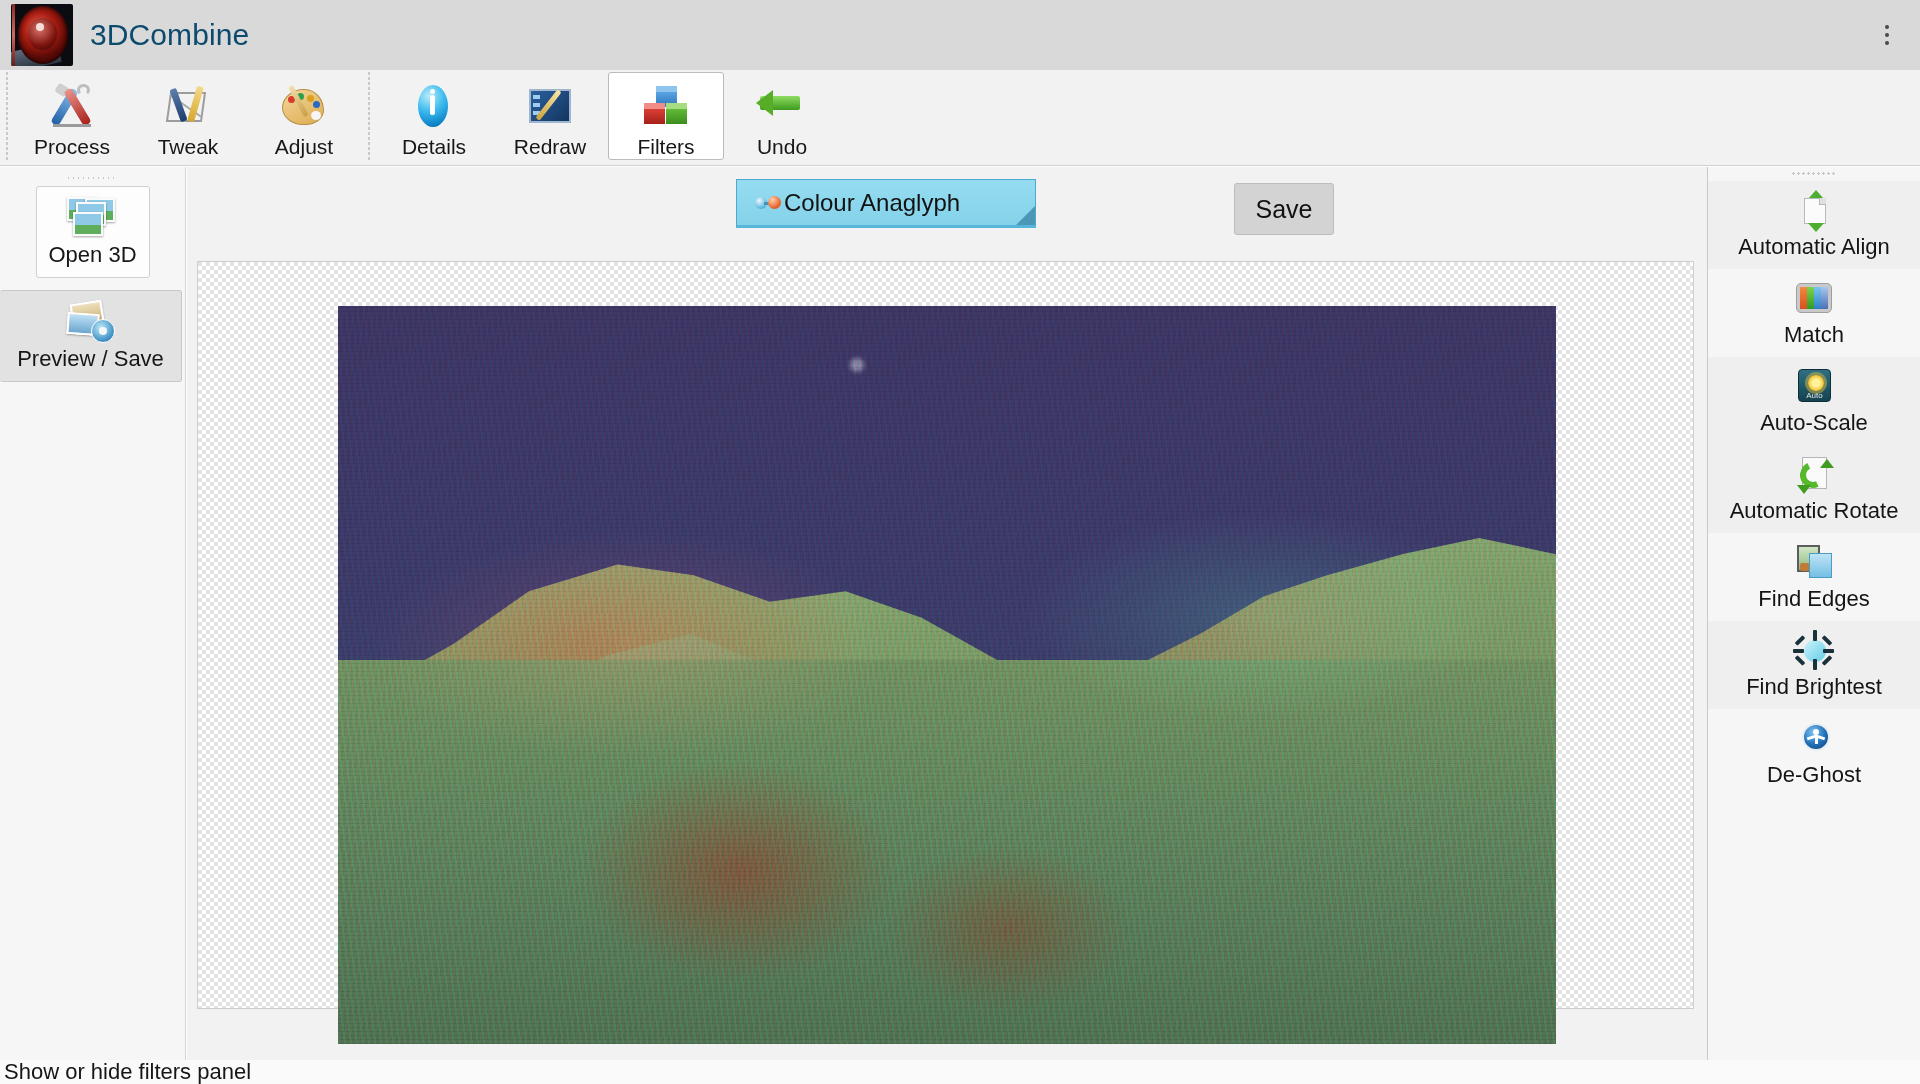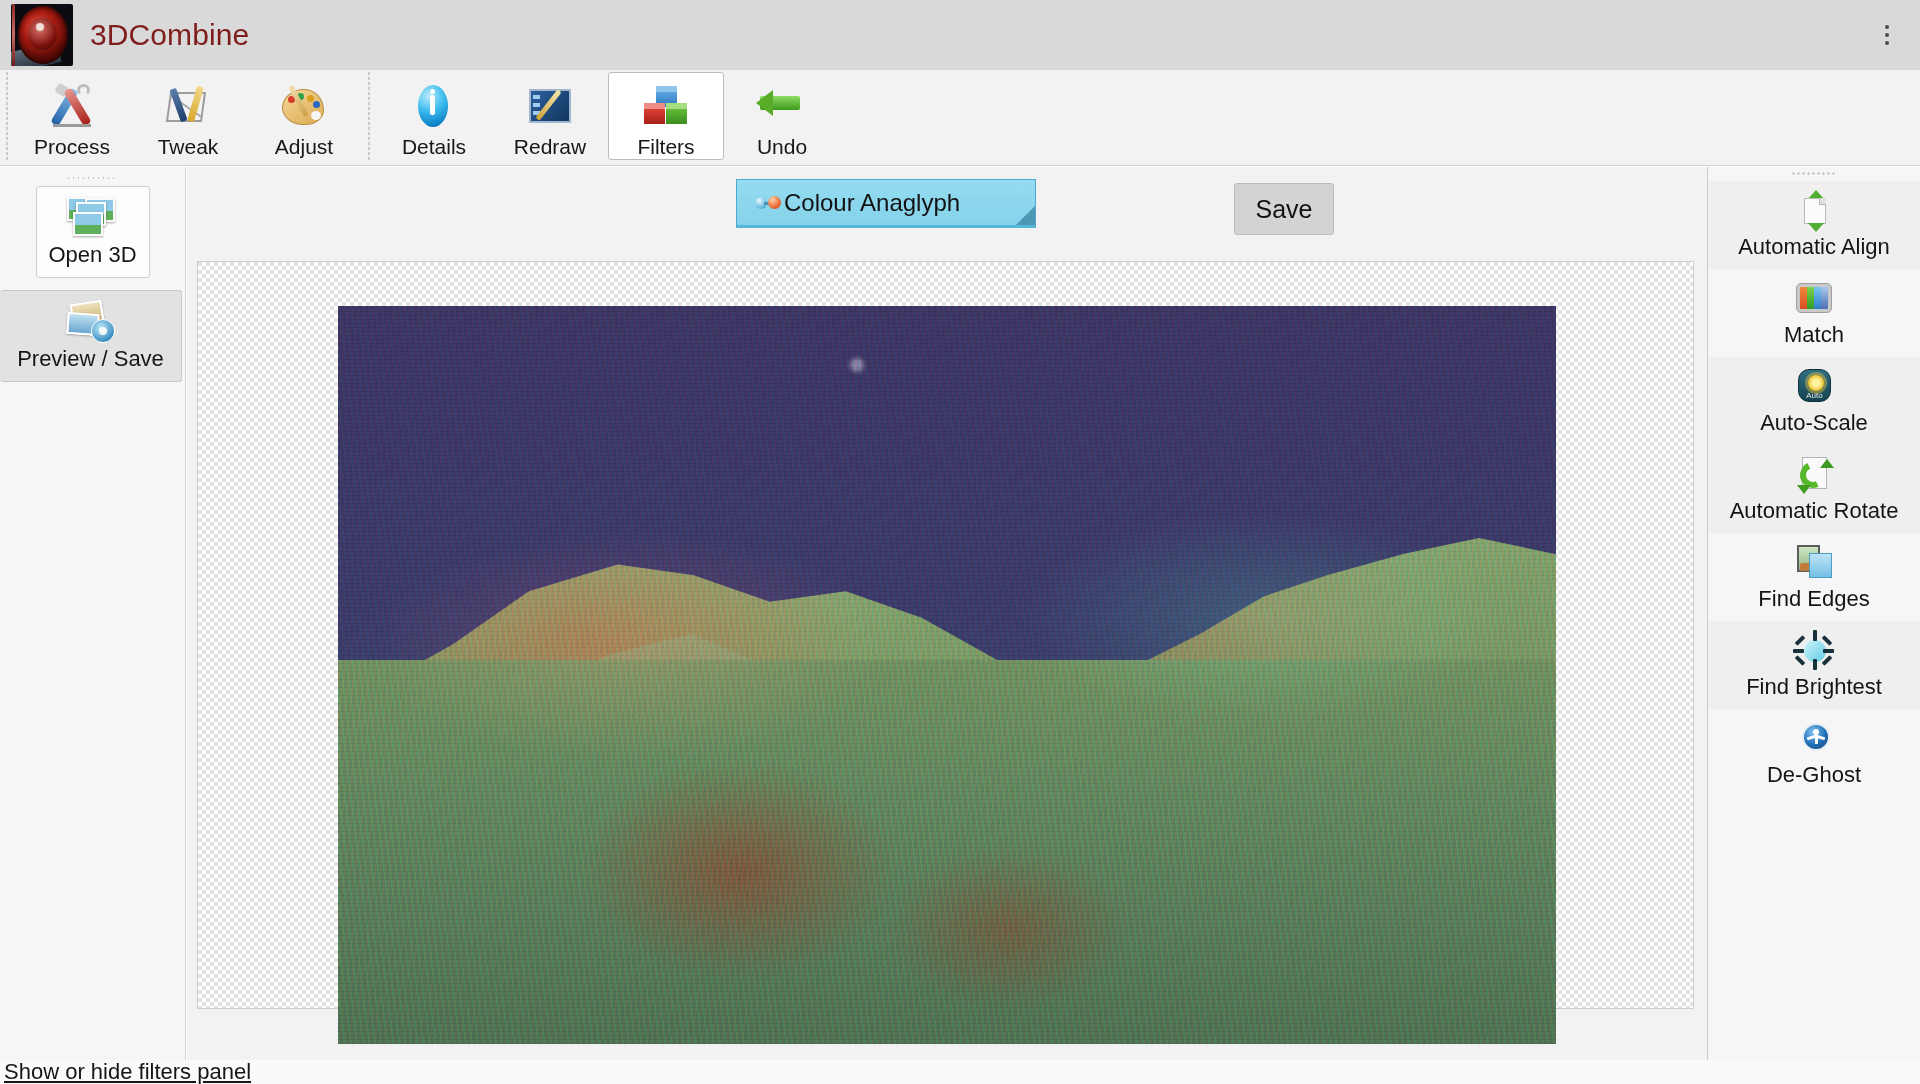--- a/index.html
+++ b/index.html
@@ -42,21 +42,21 @@
   #app-logo .barrel {
     position: absolute; left: -6%; bottom: -4%; width: 86%; height: 34%;
     background: linear-gradient(#5d6b7c, #2b3440);
     transform: rotate(-13deg);
   }
   #app-logo .cablestrip {
     position: absolute; left: 2%; top: 0; width: 5%; height: 100%;
     background: linear-gradient(#8d2b25, #c96b60, #6c1a16);
   }
   #app-title {
-    margin-left: 17px; font-size: 30px; color: #7f1d1d; letter-spacing: .1px;
+    margin-left: 17px; font-size: 30px; color: #0c4a6e; letter-spacing: .1px;
   }
   #overflow-menu {
     position: absolute; right: 16px; top: 50%; transform: translateY(-50%);
     width: 34px; height: 34px;
     display: flex; flex-direction: column; align-items: center; justify-content: center; gap: 4px;
     cursor: pointer;
   }
   #overflow-menu i { width: 4px; height: 4px; background: #4a4a4a; border-radius: 50%; display: block; }
 
   
@@ -286,21 +286,21 @@
 
   .ic-match .scr { position: absolute; left: 4px; top: 5px; width: 36px; height: 30px;
                    background: #c9c9c9; border-radius: 5px; border: 1px solid #9f9f9f; }
   .ic-match .bars{ position: absolute; left: 8px; top: 9px; width: 28px; height: 22px; display: flex; }
   .ic-match .bars i { flex: 1; display: block; }
   .ic-match .b1 { background: linear-gradient(#f08a3e,#d84f1e); }
   .ic-match .b2 { background: linear-gradient(#7cd34c,#2f9a27); }
   .ic-match .b3 { background: linear-gradient(#7ac6f0,#2f7fc9); }
   .ic-match .b4 { background: linear-gradient(#a8c6ee,#4f6fb4); }
 
-  .ic-auto .sq { position: absolute; left: 6px; top: 3px; width: 33px; height: 33px; border-radius: 11px;
+  .ic-auto .sq { position: absolute; left: 6px; top: 3px; width: 33px; height: 33px; border-radius: 4px;
                  background: linear-gradient(#2f6f82, #15424f); border: 1px solid #0d2f39; overflow: hidden; }
   .ic-auto .sun{ position: absolute; left: 9px; top: 5px; width: 16px; height: 16px; border-radius: 50%;
                  background: radial-gradient(circle, #fff3a0 30%, #f0c02a 70%, #c08a10); box-shadow: 0 0 0 3px rgba(240,200,60,.45); }
   .ic-auto .t  { position: absolute; left: 0; bottom: 1px; width: 100%; text-align: center; font-size: 8px; color: #e6e6e6; }
 
   .ic-crop .pg { position: absolute; left: 11px; top: 4px; width: 23px; height: 30px;
                  background: linear-gradient(#b9e6fb, #6cc1ec); border: 1px solid #3f90bd; }
   .ic-crop .cn { position: absolute; right: 11px; top: 4px; width: 8px; height: 8px;
                  background: #f6f6f6; border-left: 1px solid #3f90bd; border-bottom: 1px solid #3f90bd; }
 
@@ -337,21 +337,21 @@
   .ic-ghost .head { position: absolute; left: 21px; top: 11px; width: 6px; height: 6px; border-radius: 50%; background: #fff; }
   .ic-ghost .body { position: absolute; left: 23px; top: 17px; width: 3px; height: 9px; background: #fff; }
   .ic-ghost .armL { position: absolute; left: 15px; top: 18px; width: 9px; height: 3px; background: #fff; transform: rotate(-18deg); }
   .ic-ghost .armR { position: absolute; left: 24px; top: 18px; width: 9px; height: 3px; background: #fff; transform: rotate(18deg); }
 
   
   #statusbar {
     position: absolute; left: 0; bottom: 0; width: 1920px; height: 24px;
     background: #fafafa; display: flex; align-items: center;
   }
-  #status-text { font-size: 22px; color: #161616; margin-left: 4px; line-height: 1; text-decoration: underline; }
+  #status-text { font-size: 22px; color: #161616; margin-left: 4px; line-height: 1; }
 </style>
 </head>
 <body>
 
 <div id="titlebar">
   <div id="app-logo">
     <div class="barrel"></div>
       <div class="lensA"></div>
       <div class="lensB"></div>
     <div class="glint"></div>

